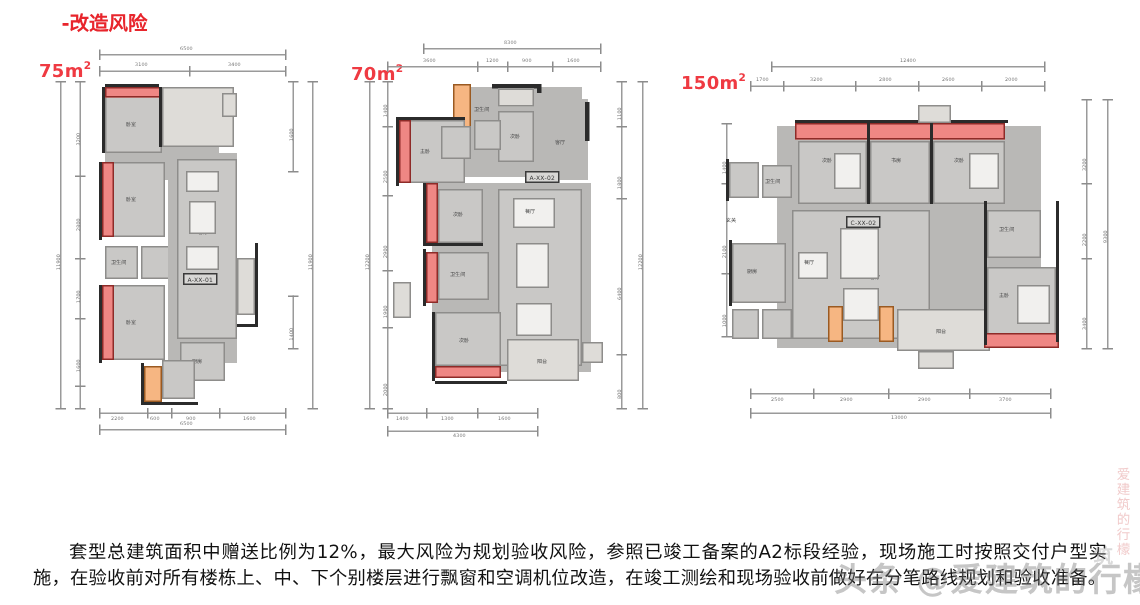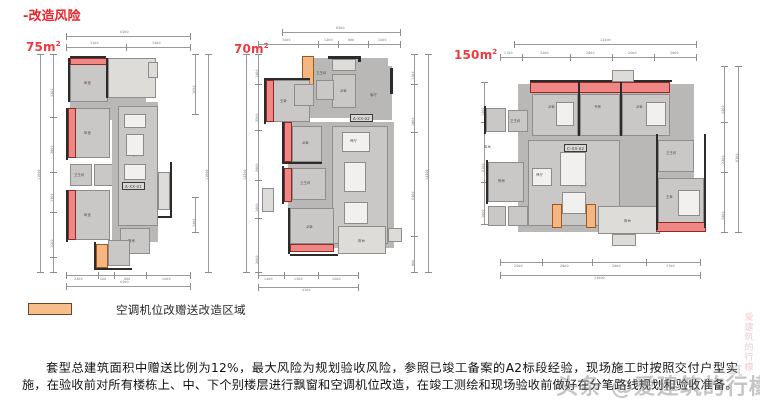--- a/index.html
+++ b/index.html
@@ -24,21 +24,21 @@
     top: 5px;
     height: 20px;
     display: flex;
     align-items: baseline;
     white-space: nowrap;
   }
   #title-sub {
     font-size: 13px;
     font-weight: bold;
     color: #e8252c;
-    margin-left: 1px;
+    margin-left: 19px;
   }
 
   
   #plans {
     position: absolute;
     left: 0;
     top: 22px;
     width: 760px;
     height: 270px;
   }
@@ -577,23 +577,19 @@
     <div class="furn" style="left:226px; top:168px; width:22px; height:26px;"></div>
     <div class="hatch-red" style="left:204px; top:200px; width:50px; height:10px;"></div>
     <div class="wall" style="left:252px; top:112px; width:2px; height:94px;"></div>
     <div class="wall" style="left:204px; top:112px; width:2px; height:96px;"></div>
 
     <div class="roomcode" style="left:112px; top:122px;">C-XX-02</div>
   </div>
 </div>
 
 <div id="legend">
-  <div class="legend-row">
-    <span class="legend-swatch orange"></span>
-    <span class="legend-text">空调机位改赠送改造区域</span>
-  </div>
 </div>
 
 <p id="note">套型总建筑面积中赠送比例为12%，最大风险为规划验收风险，参照已竣工备案的A2标段经验，现场施工时按照交付户型实施，在验收前对所有楼栋上、中、下个别楼层进行飘窗和空调机位改造，在竣工测绘和现场验收前做好在分笔路线规划和验收准备。</p>
 
 <div id="watermark-main">头条 @爱建筑的行檬</div>
 <div id="watermark-side">爱建筑的行檬</div>
 <div id="watermark-side-strong">筑</div>
 
 </body></html>

